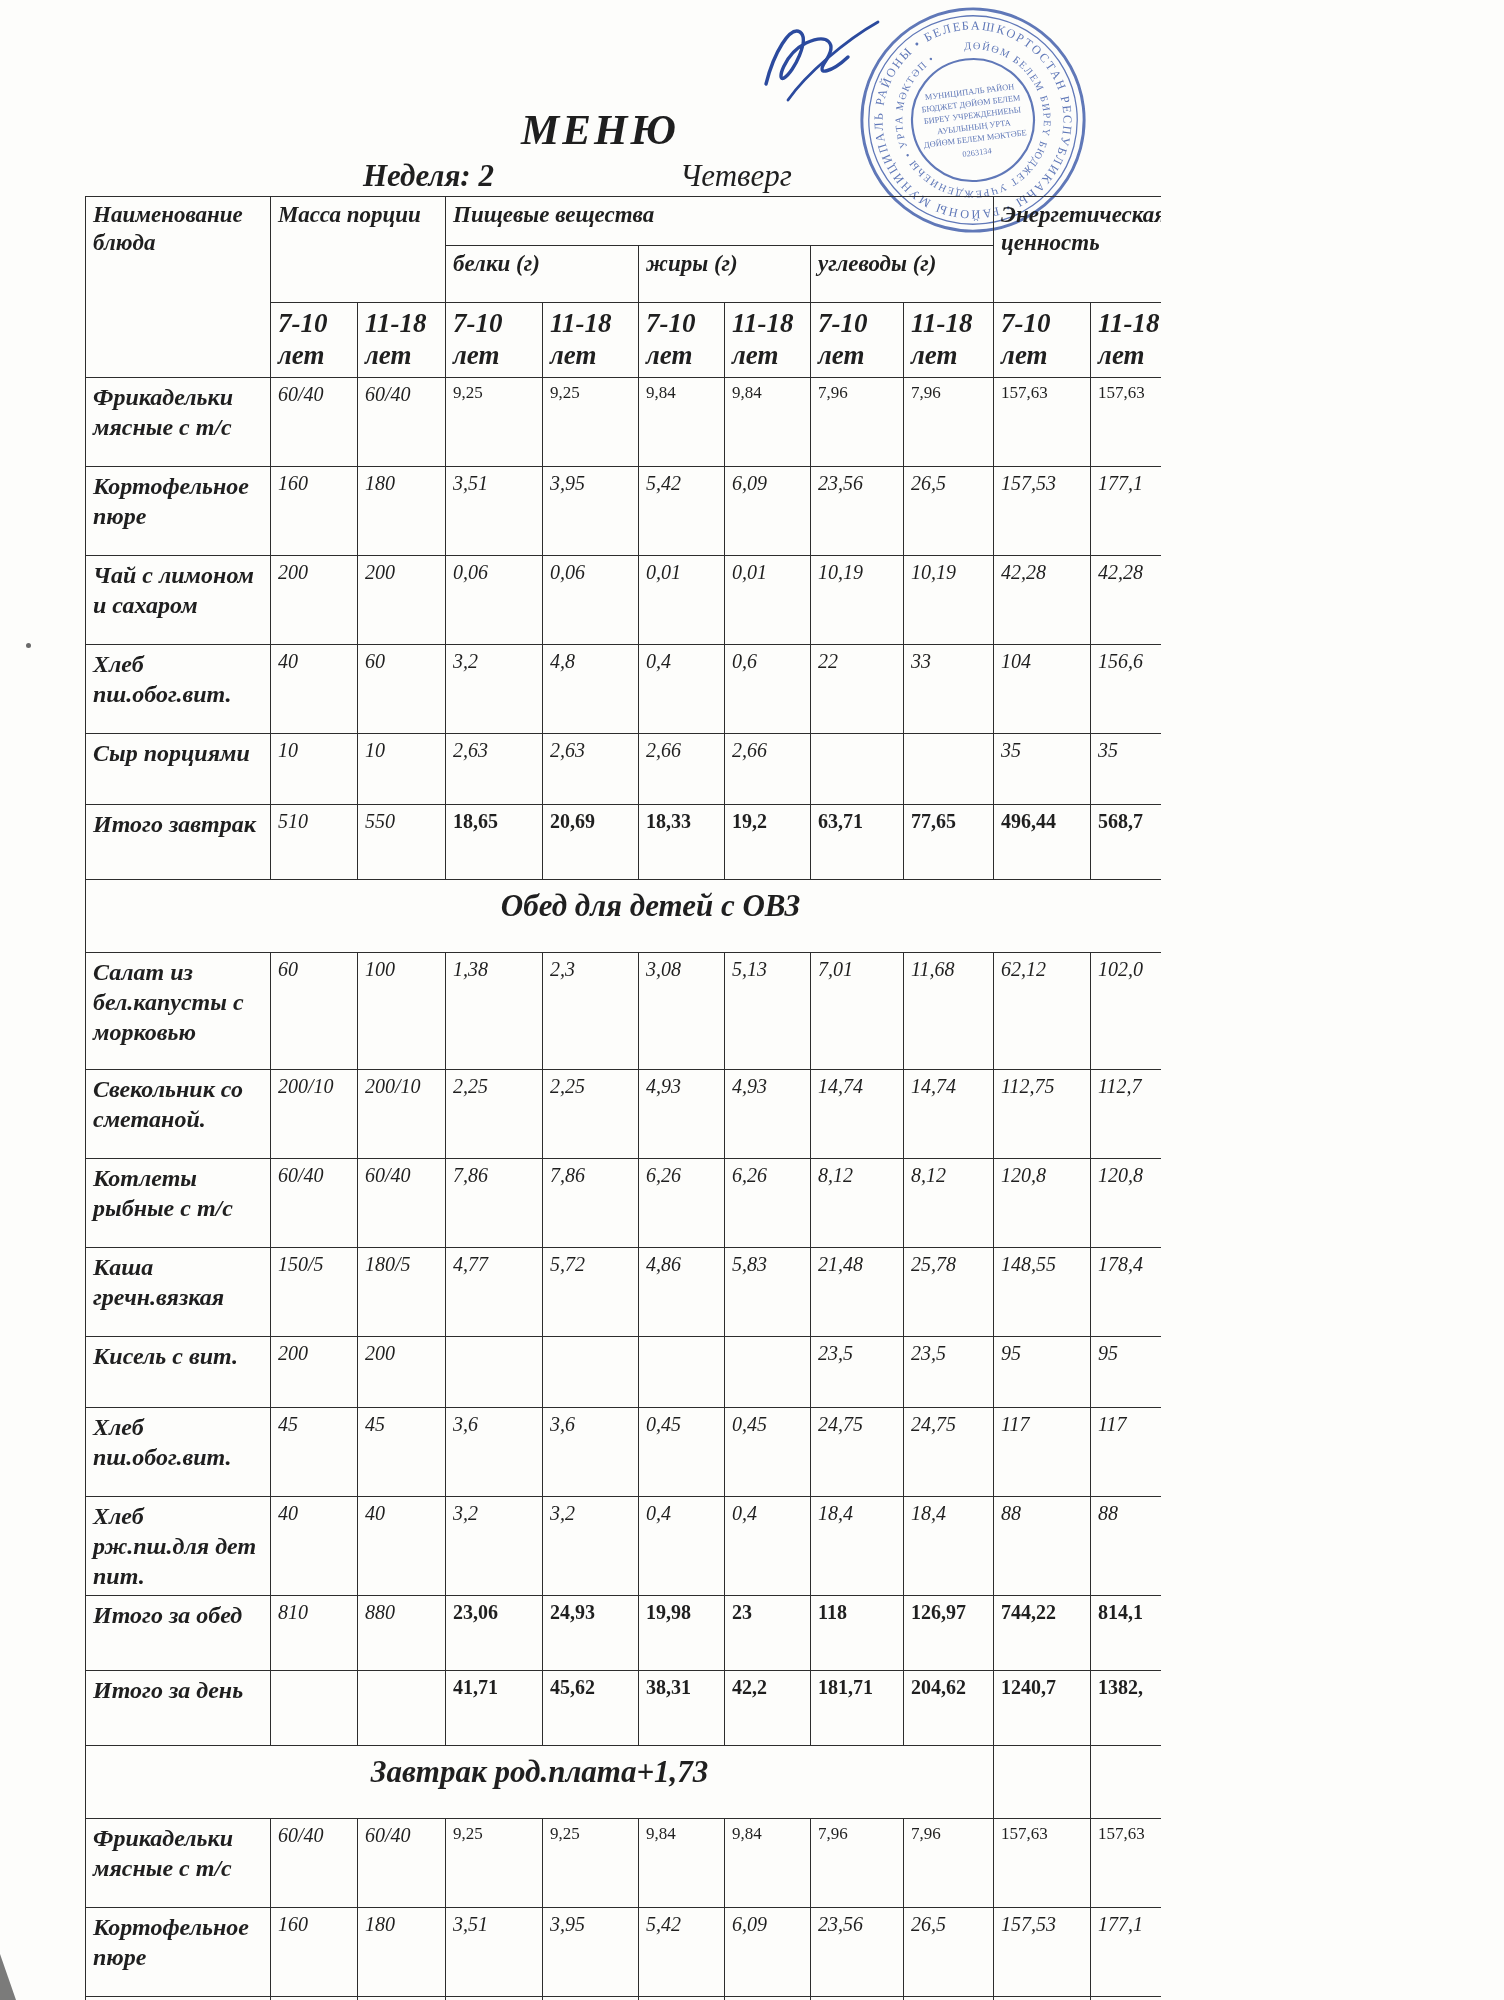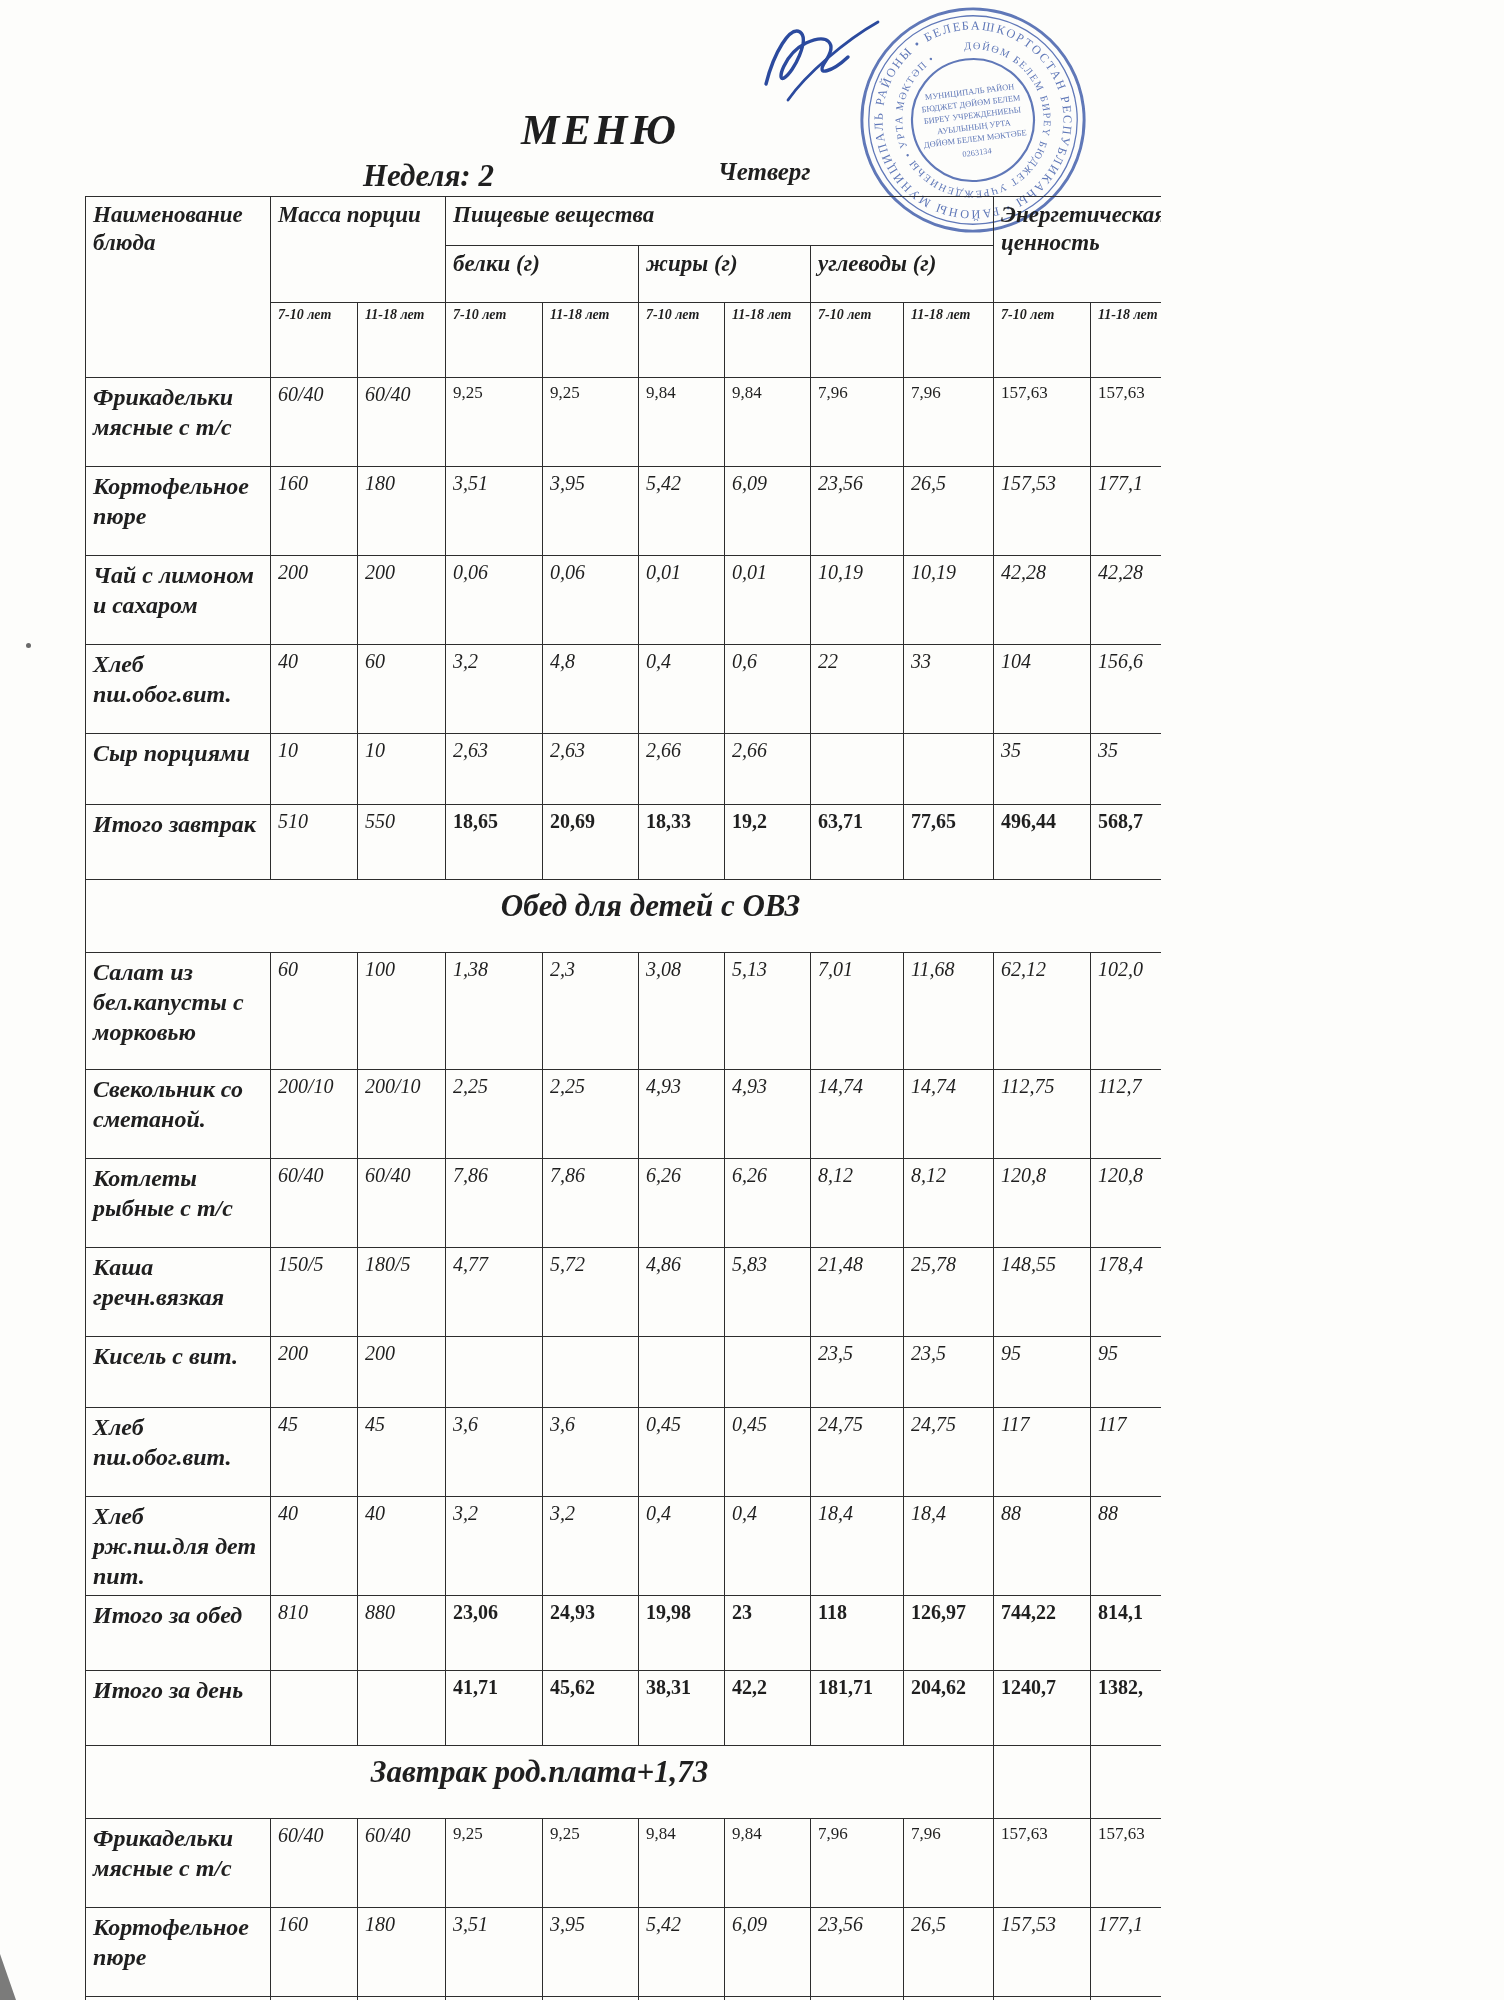--- a/index.html
+++ b/index.html
@@ -11,29 +11,29 @@
   
   .approval { position:absolute; left:578px; top:28px; font-style:italic; font-size:25px; line-height:1.4; }
   .approval-line2 { white-space:nowrap; }
   .sig-line { display:inline-block; width:128px; border-bottom:2px solid #2b2b2b; height:0.9em; margin:0 8px; vertical-align:baseline; }
   .signature-svg { position:absolute; left:752px; top:12px; pointer-events:none; }
   .stamp { position:absolute; left:852px; top:2px; width:242px; height:236px; opacity:.8; transform:rotate(-7deg); pointer-events:none; }
   
   .menu-title { position:absolute; left:0; top:105px; width:1200px; text-align:center;
     font-size:43px; font-weight:bold; font-style:italic; letter-spacing:3px; }
   .week-label { position:absolute; left:363px; top:158px; font-size:31px; font-weight:bold; font-style:italic; }
-  .day-label  { position:absolute; left:718px; top:158px; font-size:25px; font-weight:bold; font-style:italic; }
+  .day-label  { position:absolute; left:680px; top:158px; font-size:31px; font-weight:normal; font-style:italic; }
   
   .table-clip { position:absolute; left:85px; top:196px; width:1076px; height:1804px; overflow:hidden; }
   table.menu { border-collapse:collapse; table-layout:fixed; width:1130px; }
   .menu th, .menu td { border:1.6px solid #2d2d2d; vertical-align:top; text-align:left; padding:4px 7px; overflow:hidden; }
   .menu th { font-style:italic; font-weight:bold; font-size:23px; line-height:1.2; }
   .hr-a th { height:40px; }
   .hr-b th { height:48px; }
-  .hr-c th { height:66px; font-size:14px; }
+  .hr-c th { height:66px; font-size:27px; }
   td.name-cell { font-weight:bold; font-style:italic; font-size:24px; line-height:1.25; }
   td.val { font-style:italic; font-size:20px; line-height:1.25; }
   td.val.sm { font-style:normal; font-size:17px;margin-top:48px; }
   td.val.bold-val { font-style:normal; font-weight:bold; }
   td.val.mass-val { font-weight:normal; }
   tr.h1 > td { height:62px; }
   tr.h2 > td { height:80px; }
   tr.h3 > td { height:108px; }
   tr.total-row > td { height:66px; }
   td.section-cell { text-align:center; font-weight:bold; font-style:italic; font-size:31px; height:60px; padding-top:8px; }

